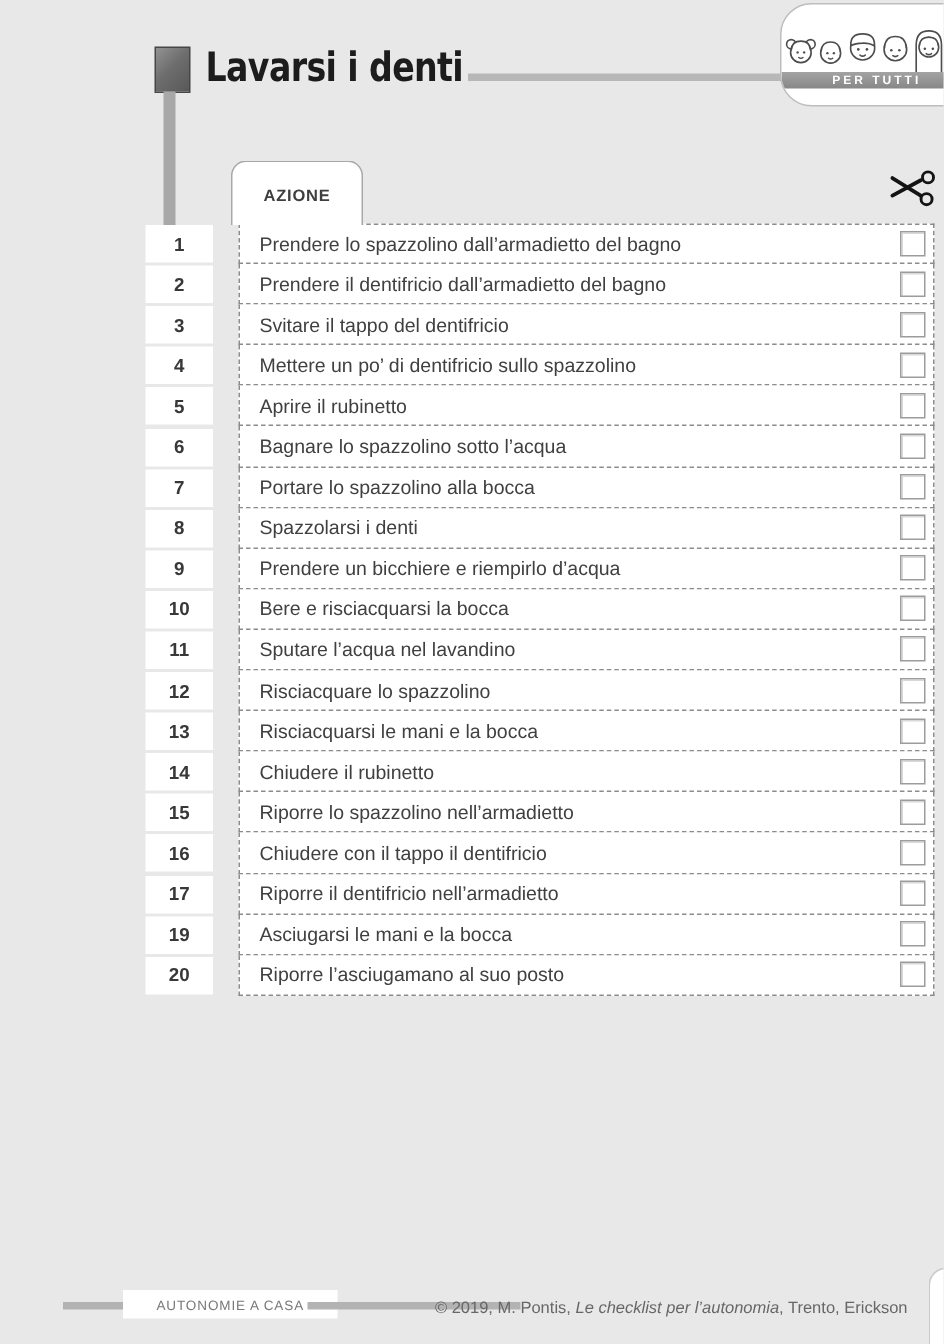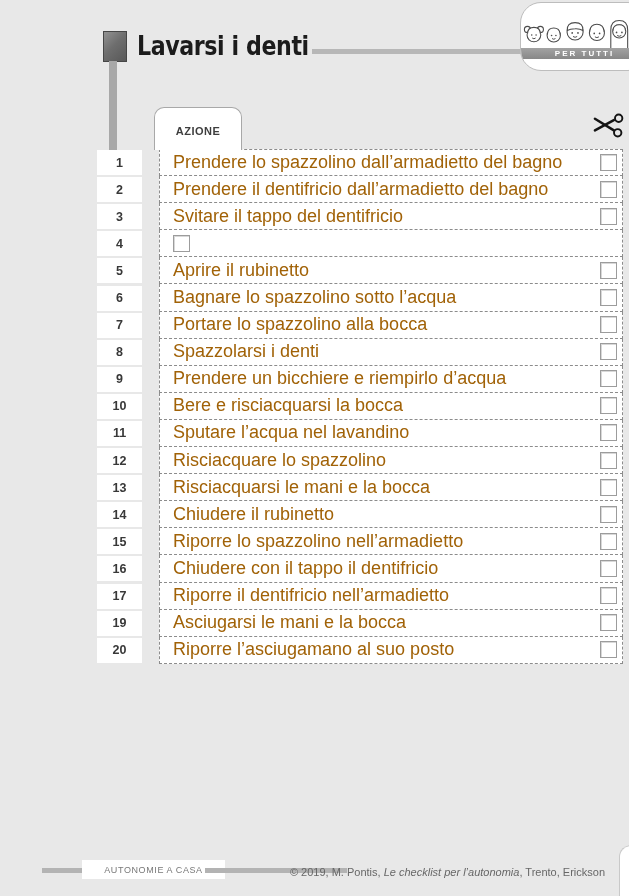--- a/index.html
+++ b/index.html
@@ -59,21 +59,21 @@
     display:flex; align-items:center; justify-content:center;
     font-weight:bold; font-size:12.5px; color:#383838;
   }
   .rowbox {
     flex:1; background:#fff;
     border:1px dashed #8c8c8c; border-top:none;
     display:flex; align-items:center; justify-content:space-between;
     padding:0 5px 0 13px;
   }
   .row:first-child .rowbox { border-top:1px dashed #8c8c8c; }
-  .rowtext { font-size:18px; color:#a16207; white-space:nowrap; }
+  .rowtext { font-size:13px; color:#404040; white-space:nowrap; }
   .checkbox {
     width:17px; height:17px; background:#fff; border:1px solid #9c9c9c; flex:0 0 auto;
     box-shadow:inset 1px 1px 0 #d8d8d8;
   }
 
   
   .foot-line-a { position:absolute; left:0; top:868px; width:40px; height:5px; background:#b3b3b3; }
   .foot-label {
     position:absolute; left:40px; top:860px; width:143px; height:19px; background:#fff;
     display:flex; align-items:center; justify-content:center;
@@ -191,20 +191,21 @@
       <div class="numcell">3</div>
       <div class="rowbox">
         <span class="rowtext">Svitare il tappo del dentifricio</span>
         <span class="checkbox"></span>
       </div>
     </div>
 
     <div class="row">
       <div class="numcell">4</div>
       <div class="rowbox">
+        <span class="rowtext">Mettere un po’ di dentifricio sullo spazzolino</span>
         <span class="checkbox"></span>
       </div>
     </div>
 
     <div class="row">
       <div class="numcell">5</div>
       <div class="rowbox">
         <span class="rowtext">Aprire il rubinetto</span>
         <span class="checkbox"></span>
       </div>

